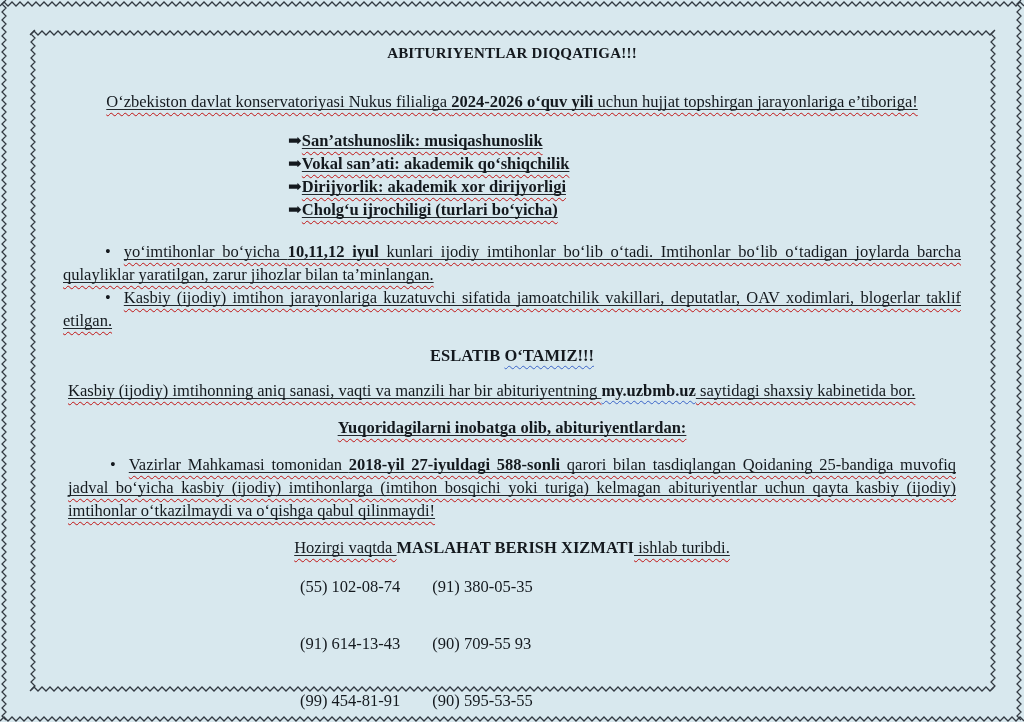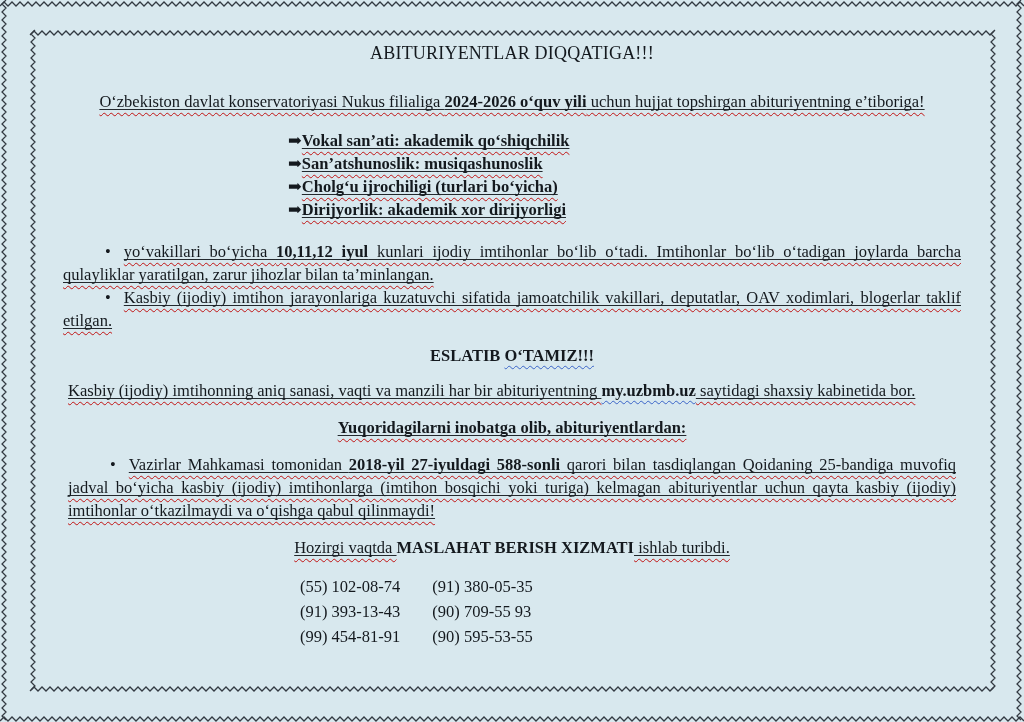--- a/index.html
+++ b/index.html
@@ -12,21 +12,21 @@
   #zz{position:absolute;left:0;top:0;width:1024px;height:722px;pointer-events:none;}
   .doc{
     position:absolute;left:0;top:0;right:0;
     padding:42px 63px 0 63px;
     font-size:16.5px;line-height:23px;
   }
   .center{text-align:center;}
   .jp{text-align:justify;margin:5px;}
   .ind{text-indent:42px;}
   .b{font-weight:bold;}
-  .title{font-size:18px;font-weight:normal;margin:0 0 25px 0;letter-spacing:.2px;}
+  .title{font-size:15px;font-weight:bold;margin:0 0 25px 0;letter-spacing:.2px;}
   
   .u{
     text-decoration-line:underline;
     text-decoration-color:#23292e;
     text-decoration-thickness:1.2px;
     text-underline-offset:2px;
     text-decoration-skip-ink:none;
   }
   
   .sp{
@@ -53,69 +53,69 @@
   .amk{margin-right:9px;}
   .notes{margin:0;}
   .h2{margin:12px;font-weight:bold;}
   .h3{margin:14px 0 14px 0;font-weight:bold;}
   .service{margin:14px 0 0 0;}
   .contact{display:flex;align-items:flex-start;margin:15px 0 0 0;padding-left:67px;}
   .contact-label{white-space:nowrap;}
   .phones{
     display:grid;grid-template-columns:auto auto;
     column-gap:32px;row-gap:0;
-    margin-left:170px;line-height:25px;white-space:nowrap;
+    margin-left:170px;line-height:25px;white-space:nowrap;gap:32px;
   }
 </style>
 </head>
 <body>
 
 <svg id="zz">
     <polyline points="0,6 4,2 8,6 12,2 16,6 20,2 24,6 28,2 32,6 36,2 40,6 44,2 48,6 52,2 56,6 60,2 64,6 68,2 72,6 76,2 80,6 84,2 88,6 92,2 96,6 100,2 104,6 108,2 112,6 116,2 120,6 124,2 128,6 132,2 136,6 140,2 144,6 148,2 152,6 156,2 160,6 164,2 168,6 172,2 176,6 180,2 184,6 188,2 192,6 196,2 200,6 204,2 208,6 212,2 216,6 220,2 224,6 228,2 232,6 236,2 240,6 244,2 248,6 252,2 256,6 260,2 264,6 268,2 272,6 276,2 280,6 284,2 288,6 292,2 296,6 300,2 304,6 308,2 312,6 316,2 320,6 324,2 328,6 332,2 336,6 340,2 344,6 348,2 352,6 356,2 360,6 364,2 368,6 372,2 376,6 380,2 384,6 388,2 392,6 396,2 400,6 404,2 408,6 412,2 416,6 420,2 424,6 428,2 432,6 436,2 440,6 444,2 448,6 452,2 456,6 460,2 464,6 468,2 472,6 476,2 480,6 484,2 488,6 492,2 496,6 500,2 504,6 508,2 512,6 516,2 520,6 524,2 528,6 532,2 536,6 540,2 544,6 548,2 552,6 556,2 560,6 564,2 568,6 572,2 576,6 580,2 584,6 588,2 592,6 596,2 600,6 604,2 608,6 612,2 616,6 620,2 624,6 628,2 632,6 636,2 640,6 644,2 648,6 652,2 656,6 660,2 664,6 668,2 672,6 676,2 680,6 684,2 688,6 692,2 696,6 700,2 704,6 708,2 712,6 716,2 720,6 724,2 728,6 732,2 736,6 740,2 744,6 748,2 752,6 756,2 760,6 764,2 768,6 772,2 776,6 780,2 784,6 788,2 792,6 796,2 800,6 804,2 808,6 812,2 816,6 820,2 824,6 828,2 832,6 836,2 840,6 844,2 848,6 852,2 856,6 860,2 864,6 868,2 872,6 876,2 880,6 884,2 888,6 892,2 896,6 900,2 904,6 908,2 912,6 916,2 920,6 924,2 928,6 932,2 936,6 940,2 944,6 948,2 952,6 956,2 960,6 964,2 968,6 972,2 976,6 980,2 984,6 988,2 992,6 996,2 1000,6 1004,2 1008,6 1012,2 1016,6 1020,2 1024,6" fill="none" stroke="#333a42" stroke-width="1.25"></polyline>
     <polyline points="0,721 4,717 8,721 12,717 16,721 20,717 24,721 28,717 32,721 36,717 40,721 44,717 48,721 52,717 56,721 60,717 64,721 68,717 72,721 76,717 80,721 84,717 88,721 92,717 96,721 100,717 104,721 108,717 112,721 116,717 120,721 124,717 128,721 132,717 136,721 140,717 144,721 148,717 152,721 156,717 160,721 164,717 168,721 172,717 176,721 180,717 184,721 188,717 192,721 196,717 200,721 204,717 208,721 212,717 216,721 220,717 224,721 228,717 232,721 236,717 240,721 244,717 248,721 252,717 256,721 260,717 264,721 268,717 272,721 276,717 280,721 284,717 288,721 292,717 296,721 300,717 304,721 308,717 312,721 316,717 320,721 324,717 328,721 332,717 336,721 340,717 344,721 348,717 352,721 356,717 360,721 364,717 368,721 372,717 376,721 380,717 384,721 388,717 392,721 396,717 400,721 404,717 408,721 412,717 416,721 420,717 424,721 428,717 432,721 436,717 440,721 444,717 448,721 452,717 456,721 460,717 464,721 468,717 472,721 476,717 480,721 484,717 488,721 492,717 496,721 500,717 504,721 508,717 512,721 516,717 520,721 524,717 528,721 532,717 536,721 540,717 544,721 548,717 552,721 556,717 560,721 564,717 568,721 572,717 576,721 580,717 584,721 588,717 592,721 596,717 600,721 604,717 608,721 612,717 616,721 620,717 624,721 628,717 632,721 636,717 640,721 644,717 648,721 652,717 656,721 660,717 664,721 668,717 672,721 676,717 680,721 684,717 688,721 692,717 696,721 700,717 704,721 708,717 712,721 716,717 720,721 724,717 728,721 732,717 736,721 740,717 744,721 748,717 752,721 756,717 760,721 764,717 768,721 772,717 776,721 780,717 784,721 788,717 792,721 796,717 800,721 804,717 808,721 812,717 816,721 820,717 824,721 828,717 832,721 836,717 840,721 844,717 848,721 852,717 856,721 860,717 864,721 868,717 872,721 876,717 880,721 884,717 888,721 892,717 896,721 900,717 904,721 908,717 912,721 916,717 920,721 924,717 928,721 932,717 936,721 940,717 944,721 948,717 952,721 956,717 960,721 964,717 968,721 972,717 976,721 980,717 984,721 988,717 992,721 996,717 1000,721 1004,717 1008,721 1012,717 1016,721 1020,717 1024,721" fill="none" stroke="#333a42" stroke-width="1.25"></polyline>
     <polyline points="6,0 2,4 6,8 2,12 6,16 2,20 6,24 2,28 6,32 2,36 6,40 2,44 6,48 2,52 6,56 2,60 6,64 2,68 6,72 2,76 6,80 2,84 6,88 2,92 6,96 2,100 6,104 2,108 6,112 2,116 6,120 2,124 6,128 2,132 6,136 2,140 6,144 2,148 6,152 2,156 6,160 2,164 6,168 2,172 6,176 2,180 6,184 2,188 6,192 2,196 6,200 2,204 6,208 2,212 6,216 2,220 6,224 2,228 6,232 2,236 6,240 2,244 6,248 2,252 6,256 2,260 6,264 2,268 6,272 2,276 6,280 2,284 6,288 2,292 6,296 2,300 6,304 2,308 6,312 2,316 6,320 2,324 6,328 2,332 6,336 2,340 6,344 2,348 6,352 2,356 6,360 2,364 6,368 2,372 6,376 2,380 6,384 2,388 6,392 2,396 6,400 2,404 6,408 2,412 6,416 2,420 6,424 2,428 6,432 2,436 6,440 2,444 6,448 2,452 6,456 2,460 6,464 2,468 6,472 2,476 6,480 2,484 6,488 2,492 6,496 2,500 6,504 2,508 6,512 2,516 6,520 2,524 6,528 2,532 6,536 2,540 6,544 2,548 6,552 2,556 6,560 2,564 6,568 2,572 6,576 2,580 6,584 2,588 6,592 2,596 6,600 2,604 6,608 2,612 6,616 2,620 6,624 2,628 6,632 2,636 6,640 2,644 6,648 2,652 6,656 2,660 6,664 2,668 6,672 2,676 6,680 2,684 6,688 2,692 6,696 2,700 6,704 2,708 6,712 2,716 6,720" fill="none" stroke="#333a42" stroke-width="1.25"></polyline>
     <polyline points="1021,0 1017,4 1021,8 1017,12 1021,16 1017,20 1021,24 1017,28 1021,32 1017,36 1021,40 1017,44 1021,48 1017,52 1021,56 1017,60 1021,64 1017,68 1021,72 1017,76 1021,80 1017,84 1021,88 1017,92 1021,96 1017,100 1021,104 1017,108 1021,112 1017,116 1021,120 1017,124 1021,128 1017,132 1021,136 1017,140 1021,144 1017,148 1021,152 1017,156 1021,160 1017,164 1021,168 1017,172 1021,176 1017,180 1021,184 1017,188 1021,192 1017,196 1021,200 1017,204 1021,208 1017,212 1021,216 1017,220 1021,224 1017,228 1021,232 1017,236 1021,240 1017,244 1021,248 1017,252 1021,256 1017,260 1021,264 1017,268 1021,272 1017,276 1021,280 1017,284 1021,288 1017,292 1021,296 1017,300 1021,304 1017,308 1021,312 1017,316 1021,320 1017,324 1021,328 1017,332 1021,336 1017,340 1021,344 1017,348 1021,352 1017,356 1021,360 1017,364 1021,368 1017,372 1021,376 1017,380 1021,384 1017,388 1021,392 1017,396 1021,400 1017,404 1021,408 1017,412 1021,416 1017,420 1021,424 1017,428 1021,432 1017,436 1021,440 1017,444 1021,448 1017,452 1021,456 1017,460 1021,464 1017,468 1021,472 1017,476 1021,480 1017,484 1021,488 1017,492 1021,496 1017,500 1021,504 1017,508 1021,512 1017,516 1021,520 1017,524 1021,528 1017,532 1021,536 1017,540 1021,544 1017,548 1021,552 1017,556 1021,560 1017,564 1021,568 1017,572 1021,576 1017,580 1021,584 1017,588 1021,592 1017,596 1021,600 1017,604 1021,608 1017,612 1021,616 1017,620 1021,624 1017,628 1021,632 1017,636 1021,640 1017,644 1021,648 1017,652 1021,656 1017,660 1021,664 1017,668 1021,672 1017,676 1021,680 1017,684 1021,688 1017,692 1021,696 1017,700 1021,704 1017,708 1021,712 1017,716 1021,720" fill="none" stroke="#333a42" stroke-width="1.25"></polyline>
     <polyline points="30,35 34,31 38,35 42,31 46,35 50,31 54,35 58,31 62,35 66,31 70,35 74,31 78,35 82,31 86,35 90,31 94,35 98,31 102,35 106,31 110,35 114,31 118,35 122,31 126,35 130,31 134,35 138,31 142,35 146,31 150,35 154,31 158,35 162,31 166,35 170,31 174,35 178,31 182,35 186,31 190,35 194,31 198,35 202,31 206,35 210,31 214,35 218,31 222,35 226,31 230,35 234,31 238,35 242,31 246,35 250,31 254,35 258,31 262,35 266,31 270,35 274,31 278,35 282,31 286,35 290,31 294,35 298,31 302,35 306,31 310,35 314,31 318,35 322,31 326,35 330,31 334,35 338,31 342,35 346,31 350,35 354,31 358,35 362,31 366,35 370,31 374,35 378,31 382,35 386,31 390,35 394,31 398,35 402,31 406,35 410,31 414,35 418,31 422,35 426,31 430,35 434,31 438,35 442,31 446,35 450,31 454,35 458,31 462,35 466,31 470,35 474,31 478,35 482,31 486,35 490,31 494,35 498,31 502,35 506,31 510,35 514,31 518,35 522,31 526,35 530,31 534,35 538,31 542,35 546,31 550,35 554,31 558,35 562,31 566,35 570,31 574,35 578,31 582,35 586,31 590,35 594,31 598,35 602,31 606,35 610,31 614,35 618,31 622,35 626,31 630,35 634,31 638,35 642,31 646,35 650,31 654,35 658,31 662,35 666,31 670,35 674,31 678,35 682,31 686,35 690,31 694,35 698,31 702,35 706,31 710,35 714,31 718,35 722,31 726,35 730,31 734,35 738,31 742,35 746,31 750,35 754,31 758,35 762,31 766,35 770,31 774,35 778,31 782,35 786,31 790,35 794,31 798,35 802,31 806,35 810,31 814,35 818,31 822,35 826,31 830,35 834,31 838,35 842,31 846,35 850,31 854,35 858,31 862,35 866,31 870,35 874,31 878,35 882,31 886,35 890,31 894,35 898,31 902,35 906,31 910,35 914,31 918,35 922,31 926,35 930,31 934,35 938,31 942,35 946,31 950,35 954,31 958,35 962,31 966,35 970,31 974,35 978,31 982,35 986,31 990,35 994,31" fill="none" stroke="#333a42" stroke-width="1.25"></polyline>
     <polyline points="30,691 34,687 38,691 42,687 46,691 50,687 54,691 58,687 62,691 66,687 70,691 74,687 78,691 82,687 86,691 90,687 94,691 98,687 102,691 106,687 110,691 114,687 118,691 122,687 126,691 130,687 134,691 138,687 142,691 146,687 150,691 154,687 158,691 162,687 166,691 170,687 174,691 178,687 182,691 186,687 190,691 194,687 198,691 202,687 206,691 210,687 214,691 218,687 222,691 226,687 230,691 234,687 238,691 242,687 246,691 250,687 254,691 258,687 262,691 266,687 270,691 274,687 278,691 282,687 286,691 290,687 294,691 298,687 302,691 306,687 310,691 314,687 318,691 322,687 326,691 330,687 334,691 338,687 342,691 346,687 350,691 354,687 358,691 362,687 366,691 370,687 374,691 378,687 382,691 386,687 390,691 394,687 398,691 402,687 406,691 410,687 414,691 418,687 422,691 426,687 430,691 434,687 438,691 442,687 446,691 450,687 454,691 458,687 462,691 466,687 470,691 474,687 478,691 482,687 486,691 490,687 494,691 498,687 502,691 506,687 510,691 514,687 518,691 522,687 526,691 530,687 534,691 538,687 542,691 546,687 550,691 554,687 558,691 562,687 566,691 570,687 574,691 578,687 582,691 586,687 590,691 594,687 598,691 602,687 606,691 610,687 614,691 618,687 622,691 626,687 630,691 634,687 638,691 642,687 646,691 650,687 654,691 658,687 662,691 666,687 670,691 674,687 678,691 682,687 686,691 690,687 694,691 698,687 702,691 706,687 710,691 714,687 718,691 722,687 726,691 730,687 734,691 738,687 742,691 746,687 750,691 754,687 758,691 762,687 766,691 770,687 774,691 778,687 782,691 786,687 790,691 794,687 798,691 802,687 806,691 810,687 814,691 818,687 822,691 826,687 830,691 834,687 838,691 842,687 846,691 850,687 854,691 858,687 862,691 866,687 870,691 874,687 878,691 882,687 886,691 890,687 894,691 898,687 902,691 906,687 910,691 914,687 918,691 922,687 926,691 930,687 934,691 938,687 942,691 946,687 950,691 954,687 958,691 962,687 966,691 970,687 974,691 978,687 982,691 986,687 990,691 994,687" fill="none" stroke="#333a42" stroke-width="1.25"></polyline>
     <polyline points="35,30 31,34 35,38 31,42 35,46 31,50 35,54 31,58 35,62 31,66 35,70 31,74 35,78 31,82 35,86 31,90 35,94 31,98 35,102 31,106 35,110 31,114 35,118 31,122 35,126 31,130 35,134 31,138 35,142 31,146 35,150 31,154 35,158 31,162 35,166 31,170 35,174 31,178 35,182 31,186 35,190 31,194 35,198 31,202 35,206 31,210 35,214 31,218 35,222 31,226 35,230 31,234 35,238 31,242 35,246 31,250 35,254 31,258 35,262 31,266 35,270 31,274 35,278 31,282 35,286 31,290 35,294 31,298 35,302 31,306 35,310 31,314 35,318 31,322 35,326 31,330 35,334 31,338 35,342 31,346 35,350 31,354 35,358 31,362 35,366 31,370 35,374 31,378 35,382 31,386 35,390 31,394 35,398 31,402 35,406 31,410 35,414 31,418 35,422 31,426 35,430 31,434 35,438 31,442 35,446 31,450 35,454 31,458 35,462 31,466 35,470 31,474 35,478 31,482 35,486 31,490 35,494 31,498 35,502 31,506 35,510 31,514 35,518 31,522 35,526 31,530 35,534 31,538 35,542 31,546 35,550 31,554 35,558 31,562 35,566 31,570 35,574 31,578 35,582 31,586 35,590 31,594 35,598 31,602 35,606 31,610 35,614 31,618 35,622 31,626 35,630 31,634 35,638 31,642 35,646 31,650 35,654 31,658 35,662 31,666 35,670 31,674 35,678 31,682 35,686 31,690" fill="none" stroke="#333a42" stroke-width="1.25"></polyline>
     <polyline points="995,30 991,34 995,38 991,42 995,46 991,50 995,54 991,58 995,62 991,66 995,70 991,74 995,78 991,82 995,86 991,90 995,94 991,98 995,102 991,106 995,110 991,114 995,118 991,122 995,126 991,130 995,134 991,138 995,142 991,146 995,150 991,154 995,158 991,162 995,166 991,170 995,174 991,178 995,182 991,186 995,190 991,194 995,198 991,202 995,206 991,210 995,214 991,218 995,222 991,226 995,230 991,234 995,238 991,242 995,246 991,250 995,254 991,258 995,262 991,266 995,270 991,274 995,278 991,282 995,286 991,290 995,294 991,298 995,302 991,306 995,310 991,314 995,318 991,322 995,326 991,330 995,334 991,338 995,342 991,346 995,350 991,354 995,358 991,362 995,366 991,370 995,374 991,378 995,382 991,386 995,390 991,394 995,398 991,402 995,406 991,410 995,414 991,418 995,422 991,426 995,430 991,434 995,438 991,442 995,446 991,450 995,454 991,458 995,462 991,466 995,470 991,474 995,478 991,482 995,486 991,490 995,494 991,498 995,502 991,506 995,510 991,514 995,518 991,522 995,526 991,530 995,534 991,538 995,542 991,546 995,550 991,554 995,558 991,562 995,566 991,570 995,574 991,578 995,582 991,586 995,590 991,594 995,598 991,602 995,606 991,610 995,614 991,618 995,622 991,626 995,630 991,634 995,638 991,642 995,646 991,650 995,654 991,658 995,662 991,666 995,670 991,674 995,678 991,682 995,686 991,690" fill="none" stroke="#333a42" stroke-width="1.25"></polyline>
   </svg>
 
 <div class="doc">
 
   <div class="title center">ABITURIYENTLAR DIQQATIGA!!!</div>
 
-  <p class="intro center"><span class="u"><span class="sp">O‘zbekiston davlat konservatoriyasi Nukus filialiga </span></span><span class="b u"><span class="sp">2024-2026 o‘quv yili</span></span><span class="u"><span class="sp"> uchun hujjat topshirgan abituriyentning e’tiboriga!</span></span></p>
+  <p class="intro center"><span class="u"><span class="sp">O‘zbekiston davlat konservatoriyasi Nukus filialiga </span></span><span class="b u"><span class="sp">2024-2026 o‘quv yili</span></span><span class="u"><span class="sp"> uchun hujjat topshirgan jarayonlariga e’tiboriga!</span></span></p>
 
   <div class="dirs">
+    <div class="line"><span>➡</span><span class="u"><span class="sp">San’atshunoslik: musiqashunoslik</span></span></div>
     <div class="line"><span>➡</span><span class="u"><span class="sp">Vokal san’ati: akademik qo‘shiqchilik</span></span></div>
-    <div class="line"><span>➡</span><span class="u"><span class="sp">San’atshunoslik: musiqashunoslik</span></span></div>
+    <div class="line"><span>➡</span><span class="u"><span class="sp">Dirijyorlik: akademik xor dirijyorligi</span></span></div>
     <div class="line"><span>➡</span><span class="u"><span class="sp">Cholg‘u ijrochiligi (turlari bo‘yicha)</span></span></div>
-    <div class="line"><span>➡</span><span class="u"><span class="sp">Dirijyorlik: akademik xor dirijyorligi</span></span></div>
   </div>
 
-  <p class="jp ind notes"><span class="mk">•</span><span class="u"><span class="sp">yo‘vakillari bo‘yicha </span></span><span class="b u"><span class="sp">10,11,12 iyul</span></span><span class="u"><span class="sp"> kunlari ijodiy imtihonlar bo‘lib o‘tadi.  Imtihonlar bo‘lib o‘tadigan joylarda barcha qulayliklar yaratilgan, zarur jihozlar bilan ta’minlangan.</span></span></p>
+  <p class="jp ind notes"><span class="mk">•</span><span class="u"><span class="sp">yo‘imtihonlar bo‘yicha </span></span><span class="b u"><span class="sp">10,11,12 iyul</span></span><span class="u"><span class="sp"> kunlari ijodiy imtihonlar bo‘lib o‘tadi.  Imtihonlar bo‘lib o‘tadigan joylarda barcha qulayliklar yaratilgan, zarur jihozlar bilan ta’minlangan.</span></span></p>
 
   <p class="jp ind notes"><span class="mk">•</span><span class="u"><span class="sp">Kasbiy (ijodiy) imtihon jarayonlariga kuzatuvchi sifatida jamoatchilik vakillari, deputatlar, OAV xodimlari, blogerlar taklif etilgan.</span></span></p>
 
   <div class="h2 center"><span>ESLATIB </span><span class="gr">O‘TAMIZ!!!</span></div>
 
   <p class="jp"><span class="u"><span class="sp">Kasbiy (ijodiy) imtihonning aniq sanasi, vaqti va manzili har bir abituriyentning </span></span><span class="b gr">my.uzbmb.uz</span><span class="u"><span class="sp"> saytidagi shaxsiy kabinetida bor.</span></span></p>
 
   <div class="h3 center"><span class="u"><span class="sp">Yuqoridagilarni inobatga olib, abituriyentlardan:</span></span></div>
 
 
   <p class="jp ind"><span class="mk">•</span><span class="u"><span class="sp">Vazirlar Mahkamasi tomonidan </span></span><span class="b u"><span class="sp">2018-yil 27-iyuldagi 588-sonli</span></span><span class="u"><span class="sp"> qarori bilan tasdiqlangan Qoidaning 25-bandiga muvofiq jadval bo‘yicha kasbiy (ijodiy) imtihonlarga (imtihon bosqichi yoki turiga) kelmagan abituriyentlar uchun qayta kasbiy (ijodiy) imtihonlar o‘tkazilmaydi va o‘qishga qabul qilinmaydi!</span></span></p>
 
   <p class="service center"><span class="u"><span class="sp">Hozirgi vaqtda </span></span><span class="b">MASLAHAT BERISH XIZMATI</span><span class="u"><span class="sp"> ishlab turibdi.</span></span></p>
 
   <div class="contact">
     <div class="phones">
       <span>(55) 102-08-74</span>
       <span>(91) 380-05-35</span>
-      <span>(91) 393-13-43</span>
+      <span>(91) 614-13-43</span>
       <span>(90) 709-55 93</span>
       <span>(99) 454-81-91</span>
       <span>(90) 595-53-55</span>
     </div>
   </div>
 
 </div>
 
 </body></html>

